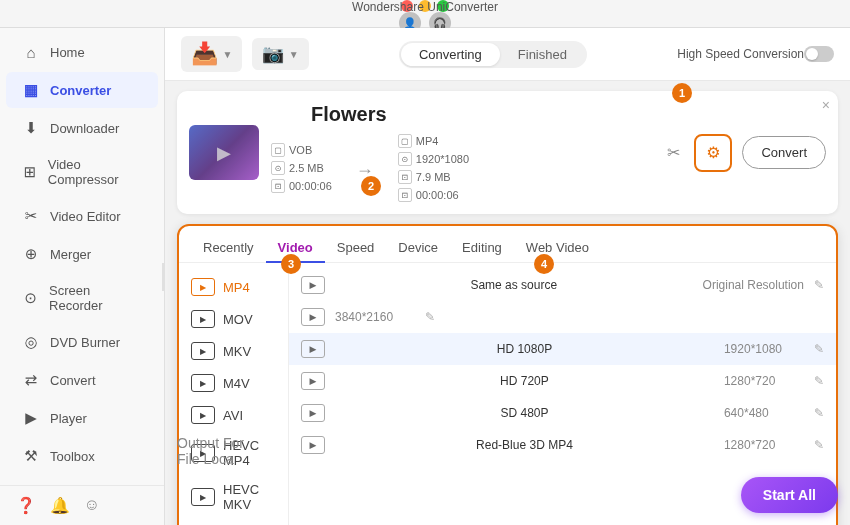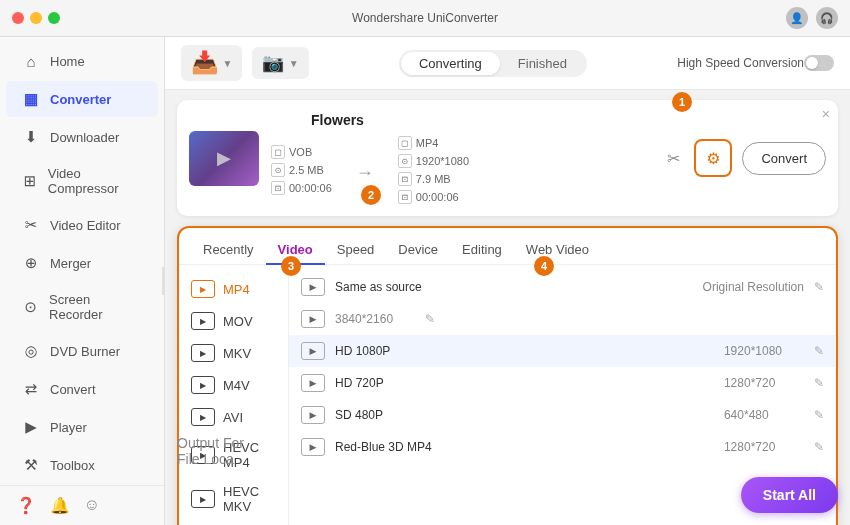--- a/index.html
+++ b/index.html
@@ -9,27 +9,28 @@
       width: 850px;
       height: 525px;
       overflow: hidden;
       display: flex;
       flex-direction: column;
     }
 
     
     .titlebar {
       background: #f5f5f5;
-      height: 37px;
-      display: flex;
-      align-items: center;
-      justify-content: space-between;
+      height: 28px;
+      display: flex;
+      align-items: center;
+      justify-content: flex-start;
       padding: 0 12px;
       border-bottom: 1px solid #ddd;
       flex-shrink: 0;
+      flex-direction: column;
     }
     .titlebar-controls {
       display: flex;
       gap: 6px;
     }
     .titlebar-btn {
       width: 12px; height: 12px;
       border-radius: 50%;
       border: none;
     }
@@ -215,21 +216,21 @@
       font-size: 18px;
     }
     .file-thumb-overlay {
       position: absolute;
       top: 0; left: 0; right: 0; bottom: 0;
       background: rgba(0,0,0,0.15);
       border-radius: 6px;
     }
 
     .file-info { flex: 1; }
-    .file-name { font-size: 14px; font-weight: 600; color: #222; margin-bottom: 8px; padding-left: 40px; }
+    .file-name { font-size: 20px; font-weight: 600; color: #222; margin-bottom: 8px; padding-left: 40px; }
 
     .file-specs {
       display: flex;
       align-items: center;
       gap: 16px;
     }
     .spec-group {
       display: flex;
       flex-direction: column;
       gap: 4px;
@@ -380,21 +381,21 @@
     }
     .res-icon {
       width: 24px; height: 18px;
       border: 1px solid #aaa;
       border-radius: 3px;
       display: flex; align-items: center; justify-content: center;
       font-size: 9px;
       color: #666;
       flex-shrink: 0;
     }
-    .res-name { flex: 1; font-weight: 500; color: #333; }
+    .res-name { flex: 1; font-weight: 500; color: #333; text-align: center; }
     .res-size { color: #888; min-width: 80px; }
     .res-edit {
       color: #aaa; font-size: 12px;
     }
 
     
     .format-bottom {
       display: flex;
       justify-content: space-between;
       align-items: center;

